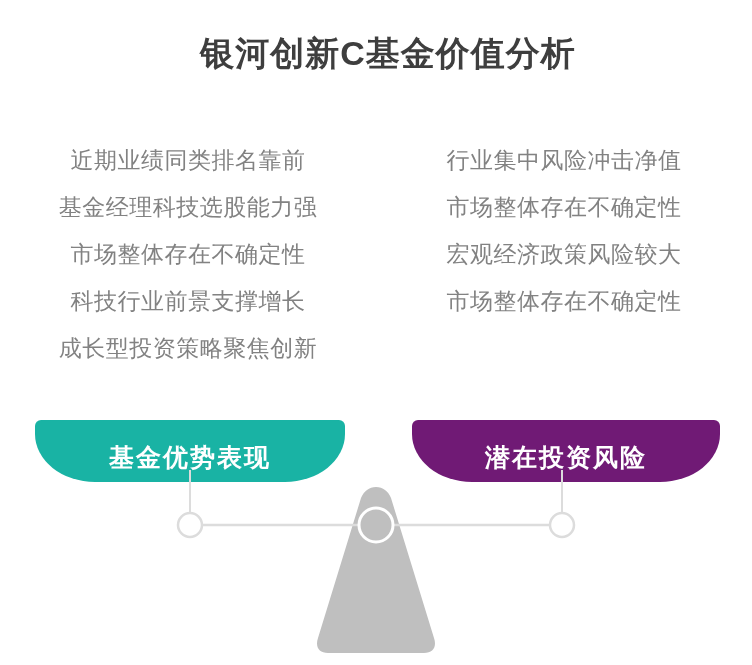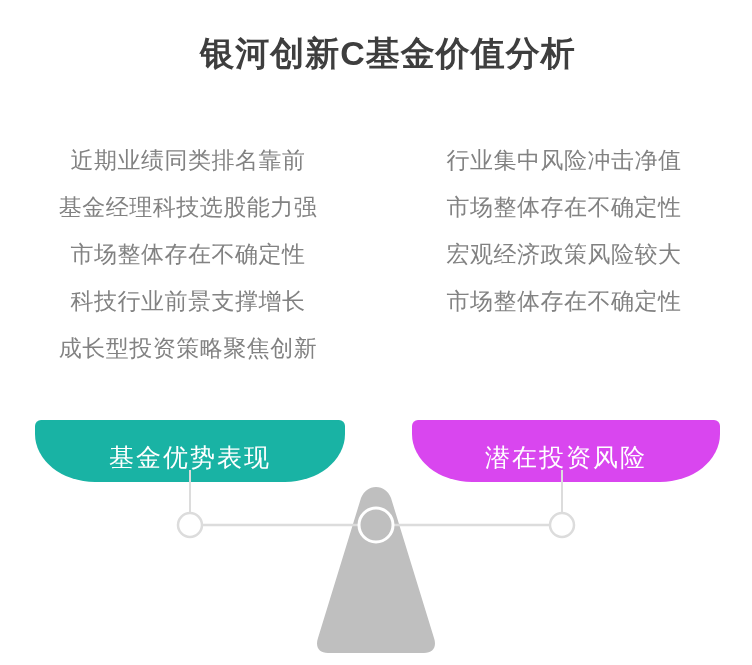--- a/index.html
+++ b/index.html
@@ -74,27 +74,27 @@
     box-sizing: border-box;
   }
   .pan-left {
     left: 35px;
     width: 310px;
     background: #19b3a4;
   }
   .pan-right {
     left: 412px;
     width: 308px;
-    background: #d946ef;
+    background: #701a75;
     text-align: center;
   }
   .pan-label {
     color: #ffffff;
     font-size: 25px;
-    font-weight: normal;
+    font-weight: bold;
     letter-spacing: 2px;
     line-height: 30px;
     padding-bottom: 4px;
     margin-top: 16px;
   }
 
   
   .balance {
     position: absolute;
     left: 0;

